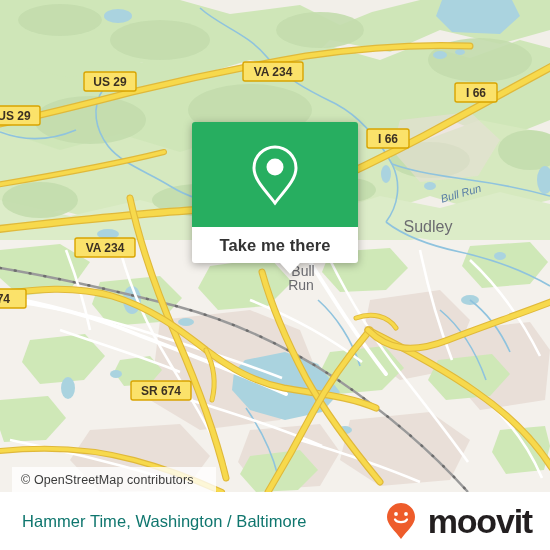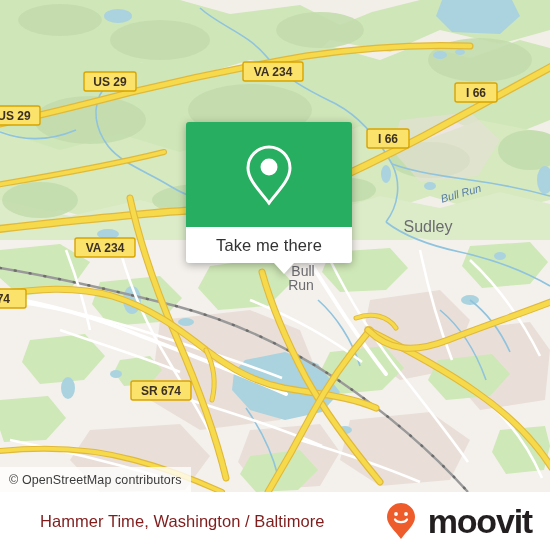--- a/index.html
+++ b/index.html
@@ -25,42 +25,43 @@
     height: 492px;
     background: #f2efe9;
     overflow: hidden;
   }
 
   .map svg { display: block; width: 550px; height: 492px; }
 
   
   .attribution {
     position: absolute;
-    left: 0;
+    left: 12px;
     top: 467px;
     height: 25px;
     display: flex;
     align-items: center;
-    padding: 0 9px 0 9px;
+    padding: 0 22px 0 9px;
     background: rgba(255,255,255,0.78);
     font-size: 12.5px;
     color: #3b3b3b;
     letter-spacing: 0.1px;
     white-space: nowrap;
     z-index: 30;
   }
 
   
   .popup {
     position: absolute;
-    left: 186px;
+    left: 192px;
     top: 122px;
     width: 196px;
     z-index: 40;
     filter: drop-shadow(0 2px 4px rgba(0,0,0,0.30));
+    font-weight: bold;
   }
   .popup-green {
     width: 166px;
     height: 105px;
     background: #27ae60;
     border-radius: 3px 3px 0 0;
     display: flex;
     align-items: center;
     justify-content: center;
   }
@@ -98,24 +99,23 @@
     height: 58px;
     background: #ffffff;
     display: flex;
     align-items: center;
     justify-content: space-between;
     padding: 0 18px 0 22px;
     z-index: 50;
   }
   .place-title {
     font-size: 16.5px;
-    color: #7f1d1d;
+    color: #0f766e;
     letter-spacing: 0.05px;
     white-space: nowrap;
-    margin-left: 18px;
   }
   .brand {
     display: flex;
     align-items: center;
     gap: 12px;
   }
   .brand-word {
     font-size: 34px;
     font-weight: bold;
     color: #231f20;

